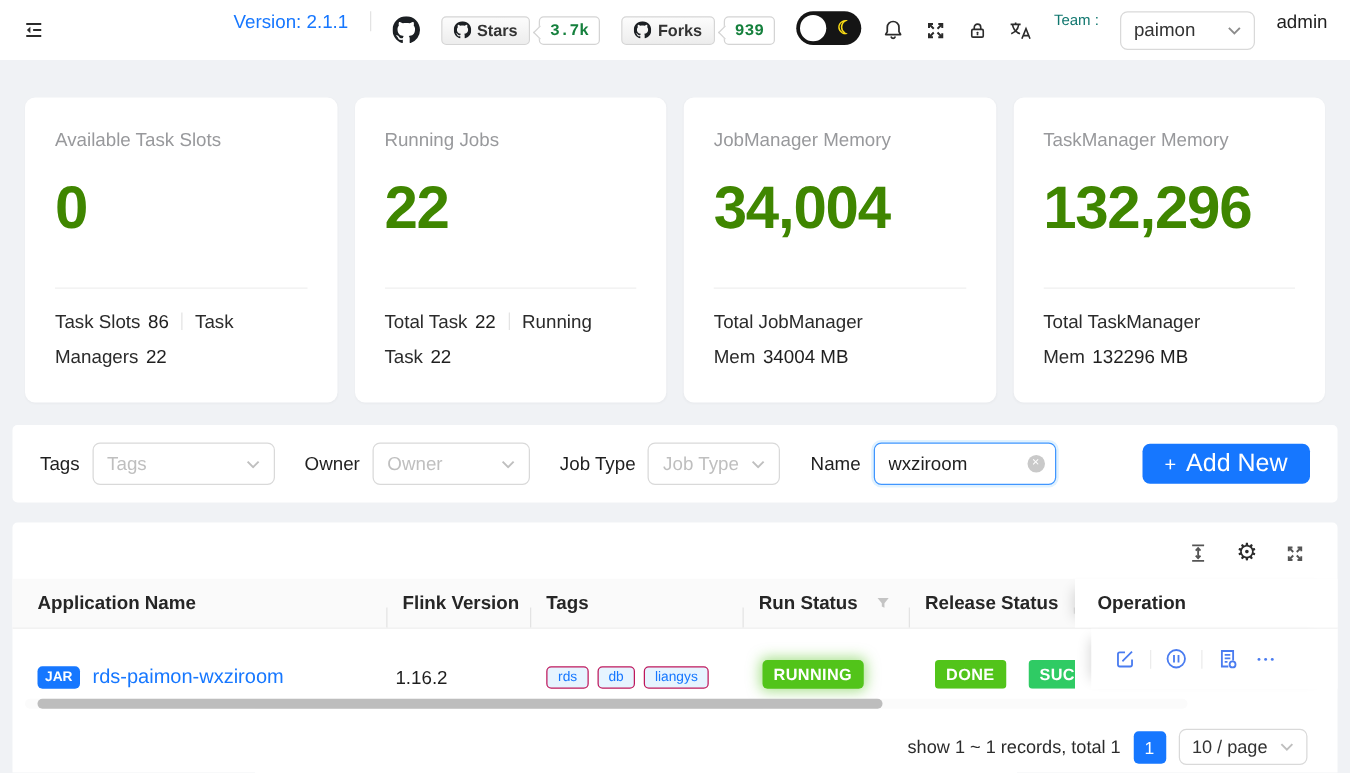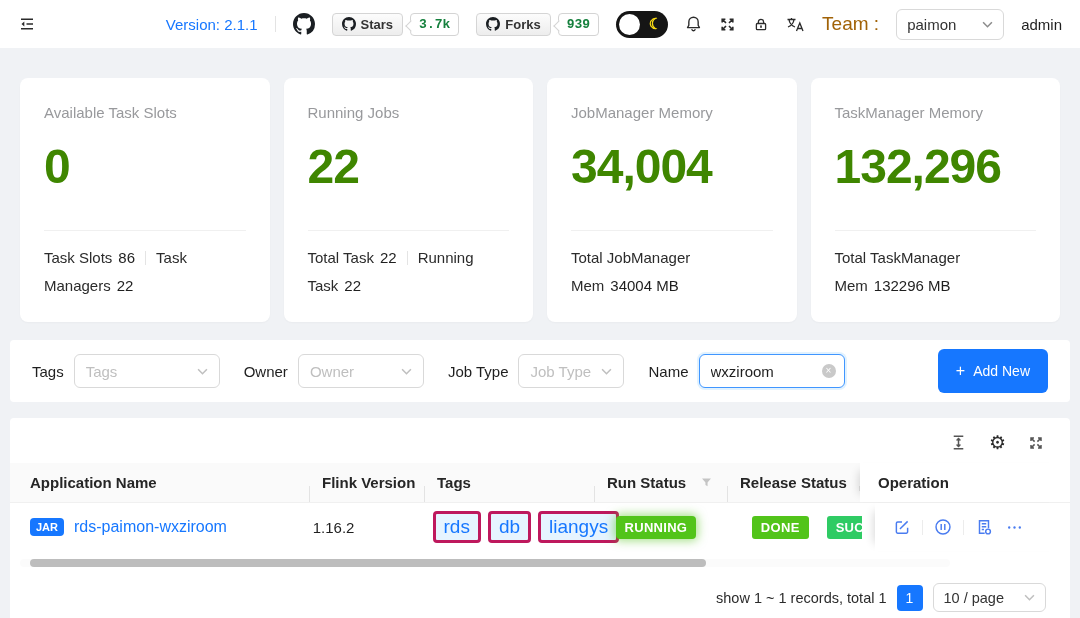--- a/index.html
+++ b/index.html
@@ -2,38 +2,38 @@
 <html><head>
 <meta charset="utf-8">
 <style>
   * { box-sizing: border-box; margin: 0; padding: 0; }
   html,body { width:1080px; height:618px; overflow:hidden; }
   body { background:#f0f2f5; font-family:"Liberation Sans", sans-serif; color:#1f1f1f; }
 
   
   .topbar { height:48px; background:#fff; display:flex; align-items:center; padding:0 18px; }
   .icon-btn { display:inline-flex; align-items:center; justify-content:center; cursor:pointer; color:#2b2b2b; }
-  .topbar-right { margin-left:auto; display:flex; align-items:center; gap:17px; }
+  .topbar-right { margin-left:auto; display:flex; gap:17px; }
   .version { color:#1677ff; font-size:15px; font-weight:500; }
   .vdiv { width:1px; height:16px; background:#e3e3e3; }
   .gh-group { display:flex; align-items:center; }
   .gh-btn { display:flex; align-items:center; gap:5px; background:linear-gradient(#fcfcfc,#ededed);
             border:1px solid #d5d5d5; border-radius:4px; padding:3px 9px; font-size:13px; font-weight:700; color:#333; cursor:pointer; }
   .gh-count { position:relative; margin-left:7px; background:#fff; border:1px solid #d4d4d4; border-radius:4px;
               padding:3px 8px; font-size:13px; font-weight:700; color:#15803d; cursor:pointer;font-family:Liberation Mono, monospace; }
   .gh-count::before { content:""; position:absolute; left:-4px; top:8px; width:7px; height:7px; background:#fff;
               border-left:1px solid #d4d4d4; border-bottom:1px solid #d4d4d4; transform:rotate(45deg); }
   .theme-toggle { position:relative; width:52px; height:27px; background:#151515; border-radius:14px; cursor:pointer;
               display:flex; align-items:center; }
   .theme-knob { position:absolute; left:3px; top:3px; width:21px; height:21px; background:#fff; border-radius:50%; }
   .theme-moon { position:absolute; right:6px; top:4px; color:#fadb14; font-size:15px; font-weight:bold; }
   .theme-moon::before { content:"\263E"; }
   .hselect { display:flex; align-items:center; justify-content:space-between; gap:8px; border:1px solid #d9d9d9;
               border-radius:6px; background:#fff; height:31px; padding:0 10px; font-size:15px; color:#333; cursor:pointer; }
-  .team-label { color:#a16207; font-size:19px; }
+  .team-label { color:#0f766e; font-size:12px; }
   .admin { font-size:15px; color:#1f1f1f; cursor:pointer; }
 
   
   .main { padding:0 10px; }
   .stats-row { margin:30px 10px 0; display:flex; gap:14px; }
   .stat-card { flex:1; background:#fff; border-radius:8px; height:244px; padding:26px 24px 22px;
                display:flex; flex-direction:column; box-shadow:0 1px 2px rgba(0,0,0,0.03); }
   .stat-title { color:#98999c; font-size:15px; }
   .stat-value { margin-top:18px; color:#3f8600; font-size:48px; font-weight:700; letter-spacing:-1px; }
   .stat-footer { margin-top:auto; border-top:1px solid #f0f0f0; padding-top:13px; font-size:15px; color:#2b2b2b; line-height:28px; }
@@ -49,58 +49,58 @@
             height:34px; padding:0 11px; background:#fff; cursor:pointer; }
   .select .ph { color:#bfbfbf; font-size:15px; }
   .w-tags{ width:146px; } .w-owner{ width:126px; } .w-jobtype{ width:106px; }
   .name-wrap { position:relative; width:146px; }
   .name-input { width:100%; height:34px; border:1px solid #4096ff; border-radius:6px; padding:0 30px 0 11px;
                 font-size:15px; color:#1f1f1f; outline:none; box-shadow:0 0 0 2px rgba(5,145,255,0.12);
                 font-family:"Liberation Sans", sans-serif; }
   .clear-ic { position:absolute; right:9px; top:10px; width:14px; height:14px; border-radius:50%; background:#c9c9c9;
               color:#fff; font-size:10px; line-height:14px; text-align:center; cursor:pointer; }
   .clear-ic::before { content:"\00D7"; }
-  .add-btn { margin-left:auto; background:#1677ff; color:#fff; border:none; border-radius:6px; height:44px;
-             padding:0 18px; font-size:14px; cursor:pointer; display:flex; align-items:center; gap:8px;
+  .add-btn { margin-left:auto; background:#1677ff; color:#fff; border:none; border-radius:6px; height:32px;
+             padding:0 18px; font-size:20px; cursor:pointer; display:flex; align-items:center; gap:8px;
              font-family:"Liberation Sans", sans-serif; }
   .plus-ic::before { content:"+"; font-size:16px; }
 
   
   .table-panel { margin-top:16px; background:#fff; border-radius:4px; padding-top:12px; height:260px; }
   .table-toolbar { display:flex; justify-content:flex-end; align-items:center; gap:22px; padding:4px 26px 12px; color:#555; }
   .gear-ic::before { content:"\2699"; font-size:19px; line-height:16px; }
   .grid { width:100%; }
   .thead { display:flex; background:#fafafa; height:40px; align-items:center; font-weight:700; font-size:15px;
            color:#262626; border-bottom:1px solid #f0f0f0; position:relative; }
   .cell { padding-left:12px; position:relative; display:flex; align-items:center; }
   .c-name{ width:300px; padding-left:20px; } .c-flink{ width:115px; } .c-tags{ width:170px; }
   .c-run{ width:133px; } .c-release{ width:132px; overflow:hidden; white-space:nowrap; }
   .c-op{ width:210px; padding-left:18px; }
   .thead .cell:not(.c-op)::after { content:""; position:absolute; right:0; top:12px; width:1px; height:16px; background:#e3e3e3; }
   .op-fixed { background:#fff; box-shadow:-9px 0 10px -8px rgba(0,0,0,0.16); height:100%; }
   .funnel { margin-left:14px; cursor:pointer; }
-  .trow { display:flex; height:48px; align-items:center; font-size:15px;gap:13px; }
+  .trow { display:flex; height:48px; align-items:flex-end; font-size:15px;gap:13px; }
   .jar-badge { background:#1677ff; color:#fff; font-size:11px; font-weight:700; padding:3px 6px; border-radius:4px; margin-right:10px; }
   .app-link { color:#1677ff; font-size:16px; cursor:pointer; }
-  .tagpill { border:3px solid #be185d; background:#e6f4ff; color:#1677ff; font-size:19px; padding:2px 8px;
+  .tagpill { border:1px solid #be185d; background:#e6f4ff; color:#1677ff; font-size:11px; padding:2px 8px;
              border-radius:4px; margin-right:7px; }
   .badge { color:#fff; font-weight:700; font-size:13px; padding:4px 9px; border-radius:3px; letter-spacing:0.3px; }
   .b-running { background:#52c41a; box-shadow:0 0 10px 2px rgba(82,196,26,0.5); border-radius:4px; }
   .b-done { background:#52c41a; }
   .b-success { background:#2fcb64; }
   .bdiv { display:inline-block; width:1px; height:18px; background:#e8e8e8; margin:0 9px; vertical-align:-4px; }
   .ops { display:flex; align-items:center; color:#4a7cf0; }
   .ops .odiv { width:1px; height:15px; background:#ececec; margin:0 11px; }
   .op-ic { cursor:pointer; display:inline-flex; }
   .hscroll { margin:8px 0 0 10px; width:930px; height:8px; border-radius:4px; background:#fbfbfb; position:relative; }
   .hthumb { position:absolute; left:10px; top:0; width:676px; height:8px; border-radius:4px; background:#bdbdbd; cursor:pointer; }
   .pager { display:flex; justify-content:flex-end; align-items:center; gap:10px; padding:16px 24px 0; font-size:14.5px; color:#2b2b2b; }
   .page-btn { width:26px; height:26px; background:#1677ff; color:#fff; border-radius:4px; display:flex; align-items:center;
               justify-content:center; font-size:14px; cursor:pointer; }
-  .psize { height:29px; font-size:14.5px; color:#333; display:flex; align-items:center; gap:20px; border:1px solid #d9d9d9;
+  .psize { height:29px; font-size:14.5px; color:#333; display:flex; align-items:center; gap:10px; border:1px solid #d9d9d9;
            border-radius:6px; padding:0 10px; cursor:pointer; }
   svg { display:block; }
 </style>
 </head>
 <body>
 
 <div class="topbar">
   <span class="icon-btn">
     <svg width="18" height="16" viewBox="0 0 16 16" stroke="#2b2b2b" stroke-width="1.6" fill="none">
       <path d="M2 3.2 H14 M7.5 8 H14 M2 12.8 H14"></path>

